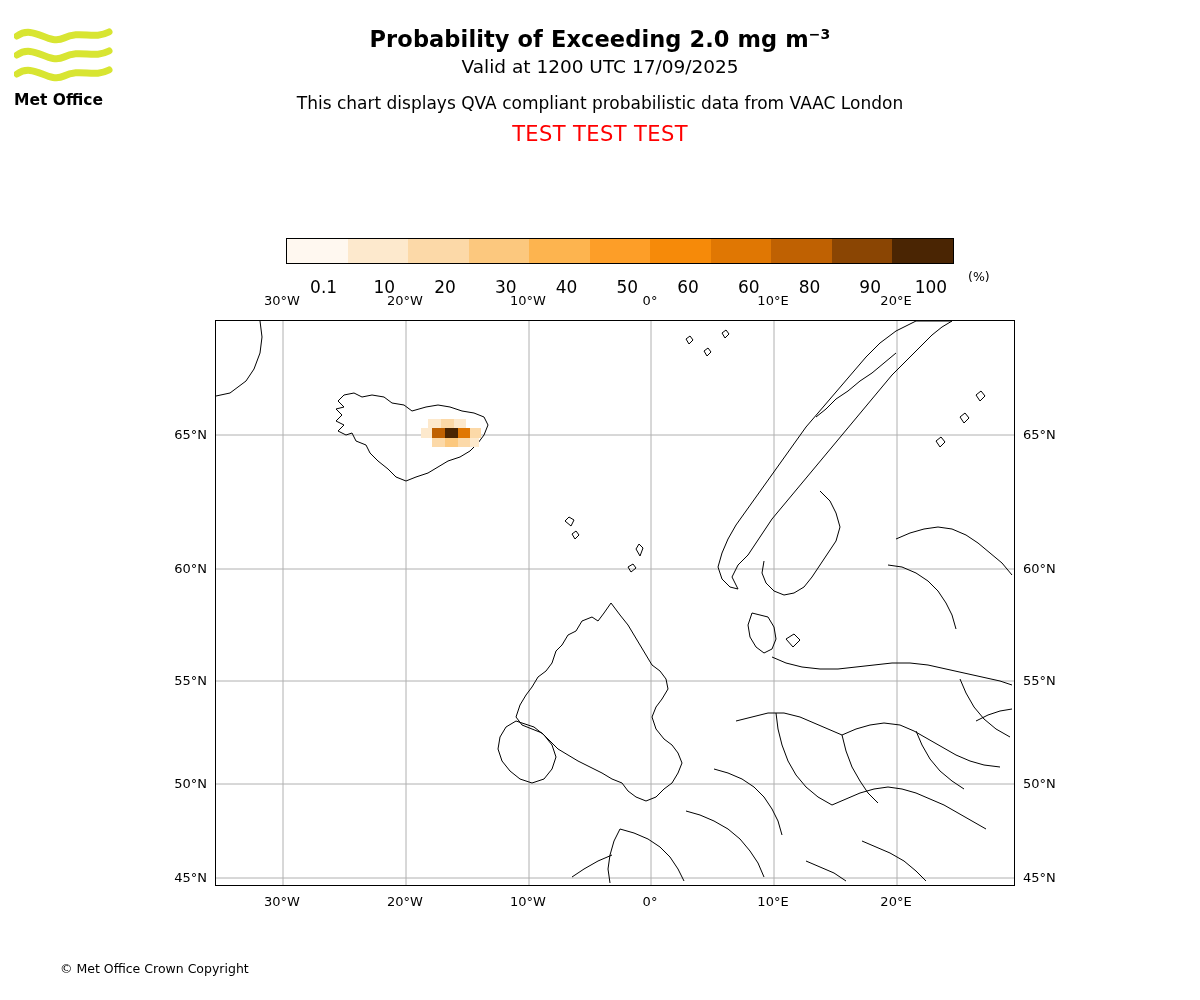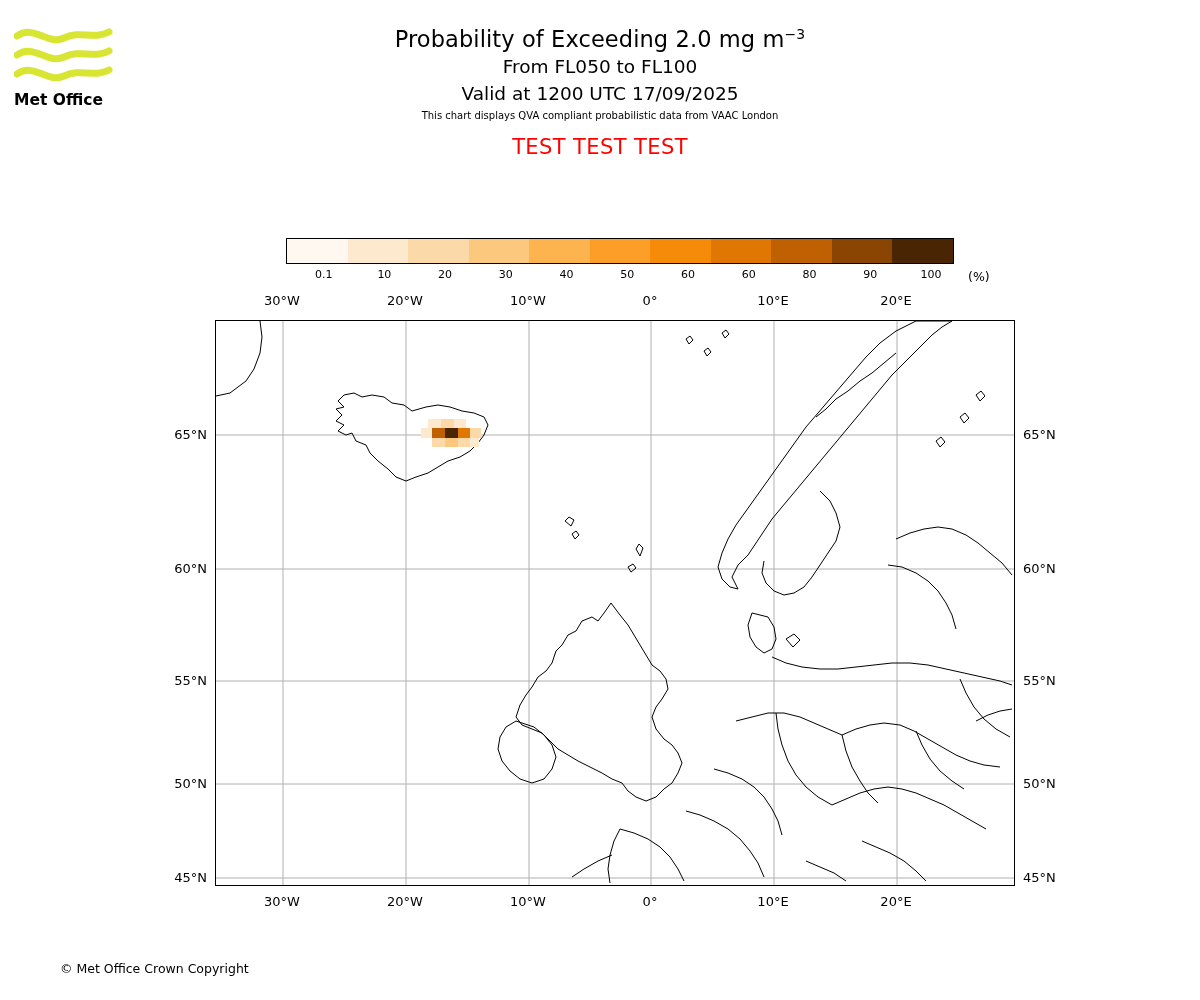--- a/index.html
+++ b/index.html
@@ -28,36 +28,37 @@
   #title-block {
     position: absolute;
     left: 0;
     top: 24px;
     width: 1200px;
     text-align: center;
   }
   #main-title {
     font-size: 22.5px;
     line-height: 30px;
-    font-weight: normal;
+    font-weight: bold;
     letter-spacing: 0.1px;
   }
   #main-title sup {
     font-size: 14px;
     vertical-align: super;
     line-height: 0;
   }
   .subtitle {
     font-size: 18.5px;
     line-height: 26.5px;
     font-weight: normal;
   }
   #disclaimer {
-    font-size: 10px;
+    font-size: 17px;
     line-height: 18px;
+    margin-top: 13px;
   }
   #issue-time {
     font-size: 12.5px;
     line-height: 18px;
     margin-top: 13px;
   }
   #test-banner {
     font-size: 21px;
     line-height: 26px;
     margin-top: 9px;
@@ -86,22 +87,23 @@
   #colorbar-ticks {
     position: absolute;
     left: 286px;
     top: 268px;
     width: 668px;
     height: 16px;
   }
   #colorbar-ticks .tick {
     position: absolute;
     transform: translateX(-50%);
-    font-size: 11px;
+    font-size: 17px;
     line-height: 14px;
+    margin-top: 12px;
   }
   #cb-units {
     position: absolute;
     left: 968px;
     top: 269px;
     font-size: 12.5px;
   }
 
   
   #map-area {
@@ -149,21 +151,20 @@
       <path d="M3 52 C 20 40, 34 62, 50 54 C 66 46, 80 56, 95 48"></path>
     </g>
     <text x="0" y="83" font-family="DejaVu Sans, sans-serif" font-size="15.5" font-weight="bold" fill="#000000">Met Office</text>
   </svg>
 </div>
 
 <div id="title-block">
   <div id="main-title">
     <span>Probability of Exceeding 2.0 mg m</span><sup>−3</sup>
   </div>
-  <div class="subtitle">From FL050 to FL100</div>
   <div class="subtitle">Valid at 1200 UTC 17/09/2025</div>
   <div id="disclaimer">This chart displays QVA compliant probabilistic data from VAAC London</div>
   <div id="test-banner">TEST TEST TEST</div>
 </div>
 
 <div id="colorbar-wrap">
   <div id="colorbar">
       <div class="cb-cell" style="background: rgb(255, 248, 240);"></div>
       <div class="cb-cell" style="background: rgb(253, 233, 205);"></div>
       <div class="cb-cell" style="background: rgb(252, 217, 168);"></div>

